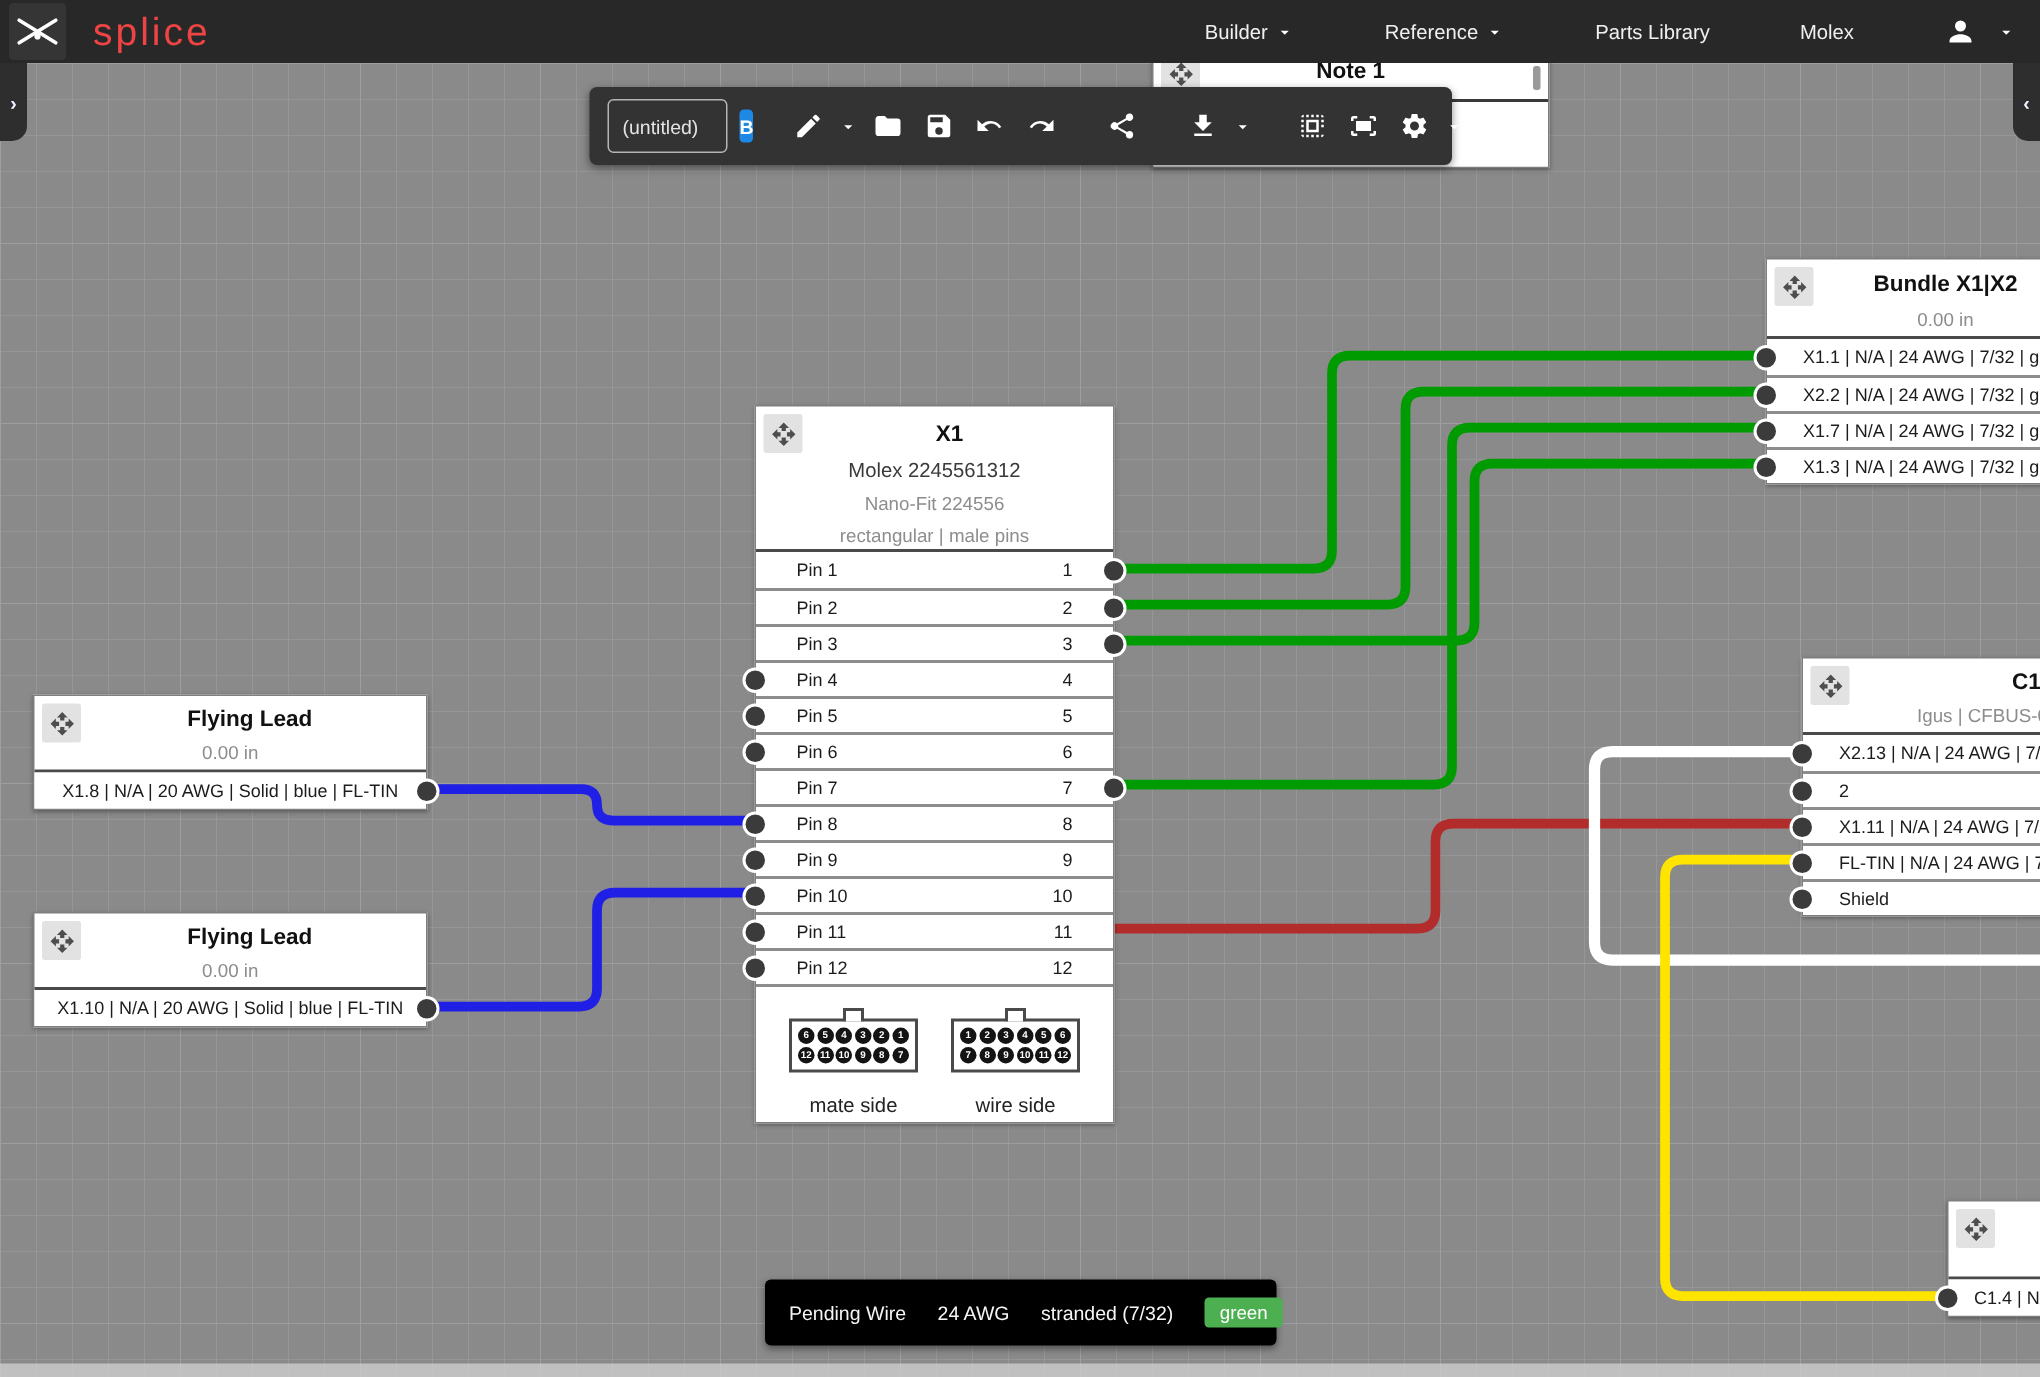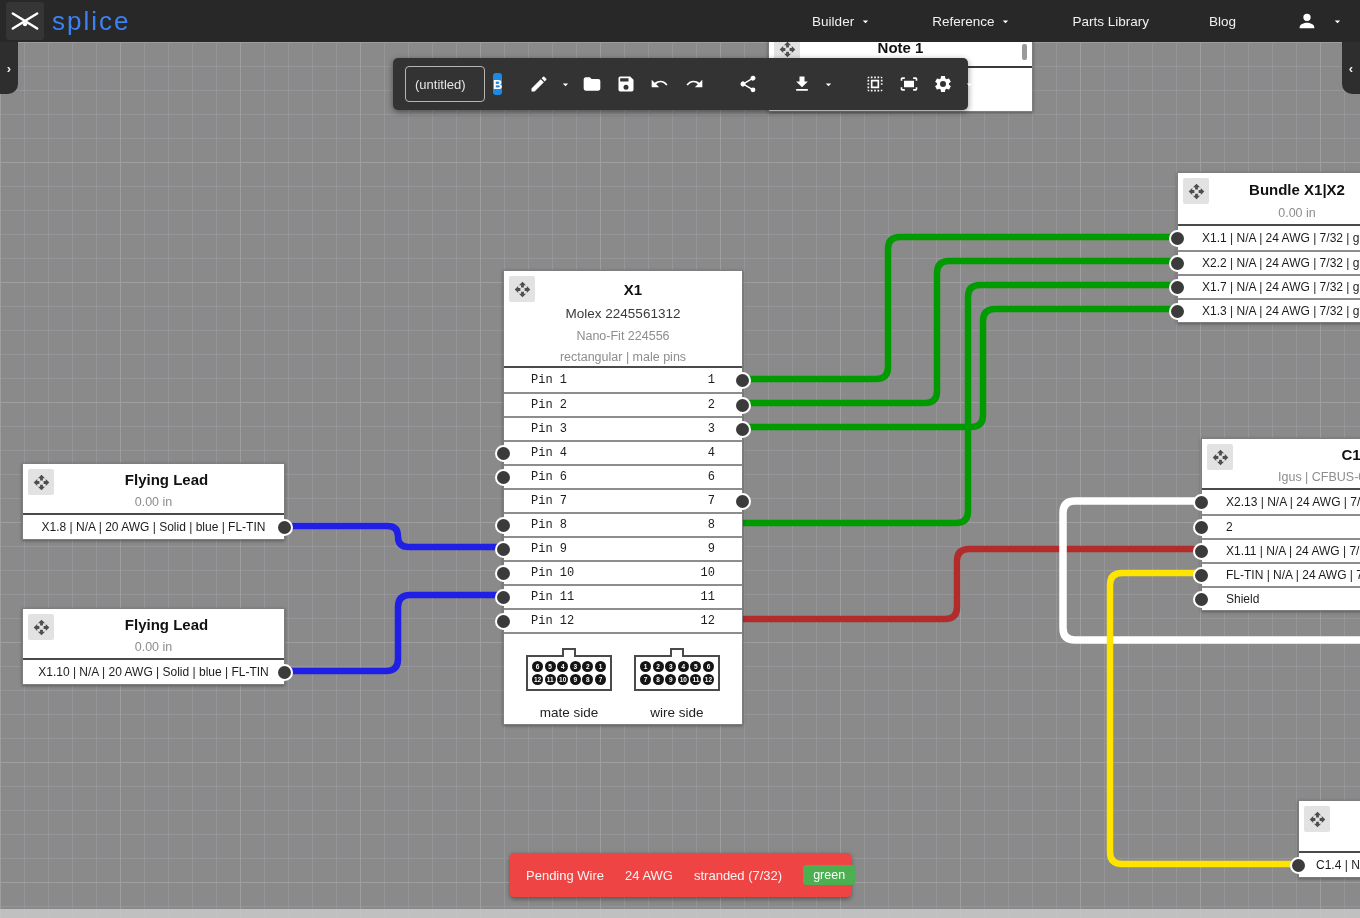--- a/index.html
+++ b/index.html
@@ -17,21 +17,21 @@
     background-size:120px 120px,120px 120px,24px 24px,24px 24px; z-index:0; }
 
   .hscrollbar { position:absolute; left:0; bottom:0; width:1360px; height:9px;
     background:rgba(205,205,205,.8); z-index:15; }
 
   
   .navbar { position:absolute; left:0; top:0; width:1360px; height:42px; background:#282828;
     display:flex; align-items:center; z-index:40; color:#fff; }
   .brand-box { width:38px; height:38px; margin-left:6px; background:#353535; border-radius:3px;
     display:flex; align-items:center; justify-content:center; }
-  .brand-text { font-size:26px; font-weight:500; letter-spacing:2px; margin-left:8px; color:#3b82f6; }
+  .brand-text { font-size:26px; font-weight:500; letter-spacing:2px; margin-left:18px; color:#ef4444; }
   .nav-spacer { flex:1; }
   .nav-item { display:flex; align-items:center; margin-right:28px; font-size:13.5px; color:#f0f0f0; cursor:pointer;margin-left:32px; }
   .nav-caret { width:13px; height:13px; fill:#fff; margin-left:5px; }
   .nav-person { width:22px; height:22px; fill:#fff; margin-right:8px; }
 
   
   .side-tab { position:absolute; top:42px; width:18px; height:52px; background:#2e2e2e;
     color:#eaf0ff; display:flex; align-items:center; justify-content:center;
     font-size:13px; font-weight:bold; z-index:25; }
   .side-tab.left  { left:0; border-radius:0 0 10px 0; }
@@ -69,21 +69,21 @@
   .port { position:absolute; top:50%; margin-top:-8.5px; width:17px; height:17px; border-radius:50%;
     background:#3b3b3b; border:2px solid #fff; z-index:4; cursor:pointer; }
   .port.left { left:-9px; } .port.right { right:-9px; }
 
   
   #node-x1 { left:503px; top:270px; width:240px; }
   #node-x1 .node-header { height:97px; padding-top:7px; }
   #node-x1 .n-title { line-height:23px;padding-left:20px; }
   #node-x1 .n-sub-dark { line-height:25px; }
   #node-x1 .n-sub { line-height:21px; }
-  .pin-row { justify-content:space-between; padding:0 27px;font-family:Liberation Mono, monospace; }
+  .pin-row { justify-content:space-between; padding:0 27px; }
   .x1-footer { height:92px; border-top:2px solid #8d8d8d; display:flex; gap:22px;
     justify-content:center; align-items:flex-start; padding-top:21px; background:#fff; }
   .pd-col { text-align:center; }
   .pin-diagram { position:relative; width:86px; height:36px; border:2px solid #4a4a4a; background:#fff;
     display:flex; flex-direction:column; justify-content:center; gap:2px; padding:0 4px; }
   .pd-tab { position:absolute; top:-9px; left:50%; margin-left:-7px; width:14px; height:9px;
     border:2px solid #4a4a4a; border-bottom:none; background:#fff; }
   .pd-row { display:flex; justify-content:space-between; }
   .pd-pin { width:11px; height:11px; border-radius:50%; background:#141414; color:#fff;
     font-size:6.5px; line-height:11px; text-align:center; font-weight:bold; }
@@ -119,21 +119,21 @@
   #node-note { left:768px; top:30px; width:265px; z-index:3; }
   #node-note .note-header { position:relative; height:37px; border-bottom:2px solid #3a3a3a; text-align:center; }
   #node-note .n-title { line-height:34px; }
   #node-note .note-body { height:43px; background:#fff; }
   .note-scroll { position:absolute; right:5px; top:13px; width:5px; height:16px; background:#9a9a9a; border-radius:2px; }
 
   
   #wire-layer { position:absolute; left:0; top:0; width:1360px; height:918px; z-index:1; }
 
   
-  .pending-bar { position:absolute; left:510px; top:853px; width:341px; height:44px; background:#ef4444;
+  .pending-bar { position:absolute; left:510px; top:853px; width:341px; height:44px; background:#000000;
     border-radius:4px; box-shadow:0 2px 5px rgba(0,0,0,.4); display:flex; align-items:center;
     padding:0 16px; z-index:20; color:#f5f5f5; font-size:13px; }
   .pw-item { margin-right:21px; white-space:nowrap; }
   .pw-badge { padding:3px 10px; border-radius:3px; font-size:12.5px; color:#fff; margin-right:13px; }
   .pw-close { width:17px; height:17px; fill:#fff; cursor:pointer; }
 </style>
 </head>
 <body>
 
 <div class="canvas"></div>
@@ -188,20 +188,25 @@
       </div>
       <div class="row pin-row">
         <div class="port right"></div>
         <span>Pin 3</span>
         <span>3</span>
       </div>
       <div class="row pin-row">
         <div class="port left"></div>
         <span>Pin 4</span>
         <span>4</span>
+      </div>
+      <div class="row pin-row">
+        <div class="port left"></div>
+        <span>Pin 5</span>
+        <span>5</span>
       </div>
       <div class="row pin-row">
         <div class="port left"></div>
         <span>Pin 6</span>
         <span>6</span>
       </div>
       <div class="row pin-row">
         <div class="port right"></div>
         <span>Pin 7</span>
         <span>7</span>
@@ -415,21 +420,21 @@
   <div class="nav-item">
     <span>Reference</span>
     <svg class="nav-caret" viewBox="0 0 24 24">
         <path d="M7 10l5 5 5-5z"></path>
       </svg>
   </div>
   <div class="nav-item">
     <span>Parts Library</span>
   </div>
   <div class="nav-item">
-    <span>Blog</span>
+    <span>Molex</span>
   </div>
   <div class="nav-item" style="margin-right:16px;">
     <svg class="nav-person" viewBox="0 0 24 24">
         <path d="M12 12a4 4 0 1 0 0-8 4 4 0 0 0 0 8zm0 2c-3.33 0-8 1.67-8 5v1h16v-1c0-3.33-4.67-5-8-5z"></path>
       </svg>
     <svg class="nav-caret" viewBox="0 0 24 24">
         <path d="M7 10l5 5 5-5z"></path>
       </svg>
   </div>
 </div>

